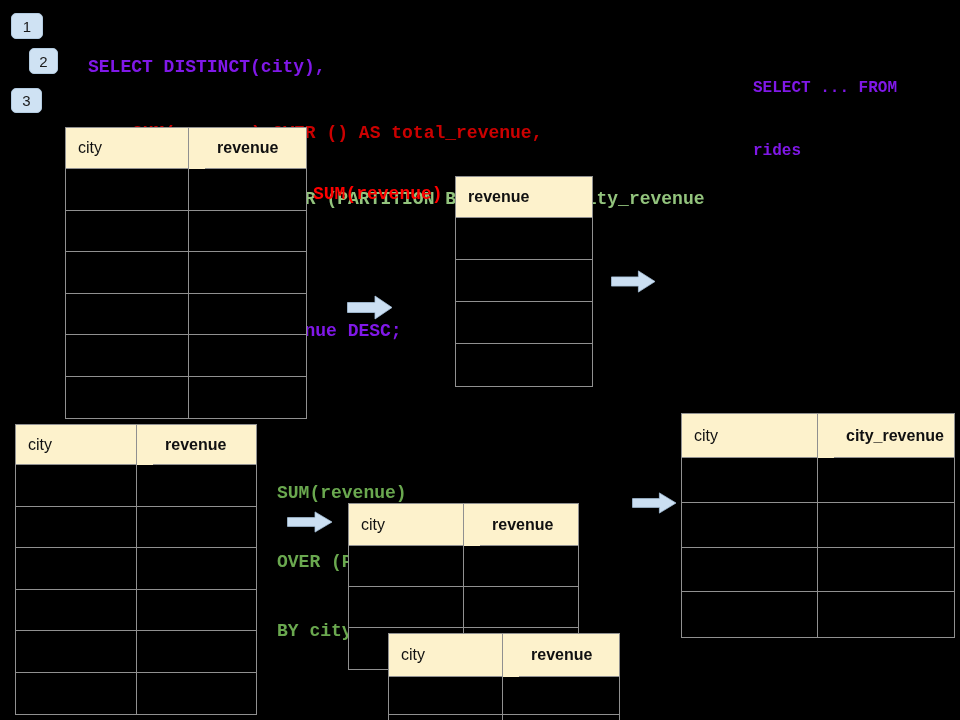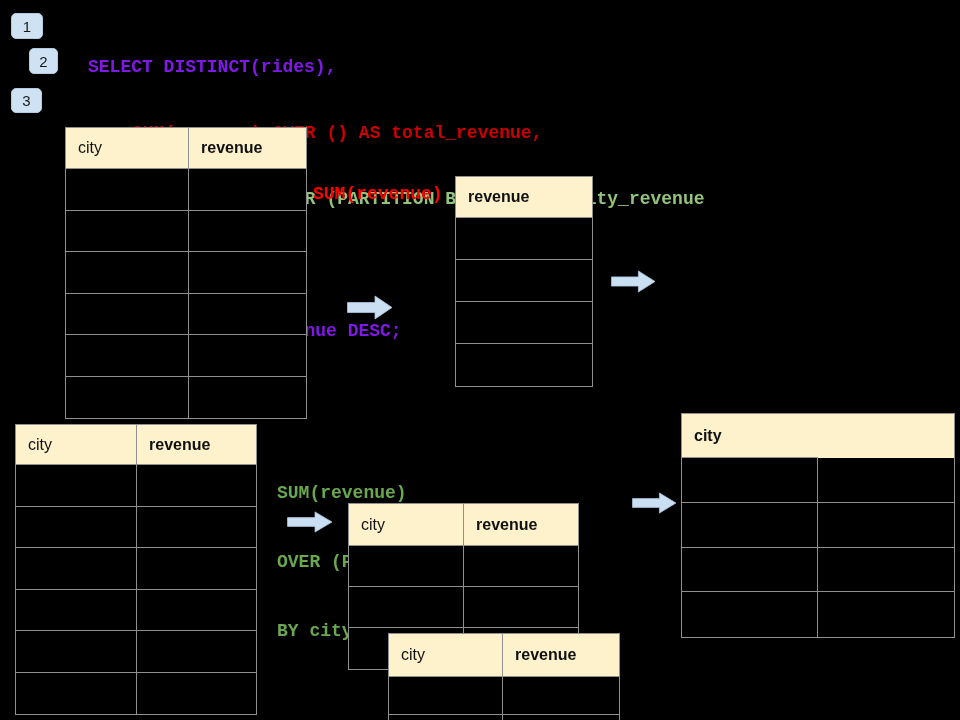--- a/index.html
+++ b/index.html
@@ -31,21 +31,21 @@
   }
   
   .note{
     position:absolute;font:bold 18px "Liberation Mono",monospace;
     line-height:22px;white-space:pre;
   }
   .note-red{color:var(--note_red);}
   .note-green{color:var(--note_green);line-height:23px;}
   
   .tbl{position:absolute;background:#000;border:1px solid var(--grid_line);}
-  .thead{display:grid;background:var(--header_bg);}
+  .thead{display:grid;background:var(--header_bg);gap:16px;}
   .th{
     display:flex;align-items:center;padding-left:12px;box-sizing:border-box;
     border-right:1px solid var(--grid_line);border-bottom:1px solid var(--grid_line);
     font:16px "Liberation Sans",sans-serif;color:#111;
   }
   .th:last-child{border-right:none;font-weight:bold;}
   .tr{display:grid;}
   .td{
     border-right:1px solid var(--grid_line);border-bottom:1px solid var(--grid_line);
     box-sizing:border-box;background:#000;
@@ -60,27 +60,31 @@
 </head>
 <body>
 
 <div class="page">
 
   <div class="badge" style="left:11px;top:13px;width:30px;height:24px;">1</div>
   <div class="badge" style="left:29px;top:48px;width:27px;height:24px;">2</div>
   <div class="badge" style="left:11px;top:88px;width:29px;height:23px;">3</div>
 
   <div class="sql">
-    <div class="c-purple">SELECT DISTINCT(rides),</div>
+    <div class="c-purple">SELECT DISTINCT(city),</div>
     <div class="ind4 c-code-red">SUM(revenue) OVER () AS total_revenue,</div>
     <div class="ind4 c-code-green">SUM(revenue) OVER (PARTITION BY city) as city_revenue</div>
     <div class="ind2 c-purple">FROM rides</div>
     <div class="ind2 c-purple">ORDER by city_revenue DESC;</div>
   </div>
 
+  <div class="side-note">
+    <div>SELECT ... FROM</div>
+    <div>rides</div>
+  </div>
 
   <div class="note note-red" style="left:313px;top:139px;">
     <div>SUM(revenue)</div>
   </div>
 
   <div class="note note-green" style="left:277px;top:436px;">
     <div>SUM(revenue)</div>
     <div>OVER (PARTITION</div>
     <div>BY city)</div>
   </div>
@@ -229,20 +233,21 @@
 
   <div class="arrow" style="left:632px;top:492px;width:45px;height:22px;">
     <svg viewBox="0 0 46 25" preserveAspectRatio="none">
         <path d="M0.5,7.5 H28 V1 L45,12.5 L28,24 V17.5 H0.5 Z"></path>
       </svg>
   </div>
 
   <div class="tbl" style="left:681px;top:413px;width:272px;">
     <div class="thead" style="grid-template-columns:136px 1fr;height:44px;">
       <div class="th">city</div>
+      <div class="th">city_revenue</div>
     </div>
     <div>
         <div class="tr" style="grid-template-columns: 136px 1fr; height: 44.75px;">
           <div class="td"></div>
           <div class="td"></div>
         </div>
         <div class="tr" style="grid-template-columns: 136px 1fr; height: 44.75px;">
           <div class="td"></div>
           <div class="td"></div>
         </div>

